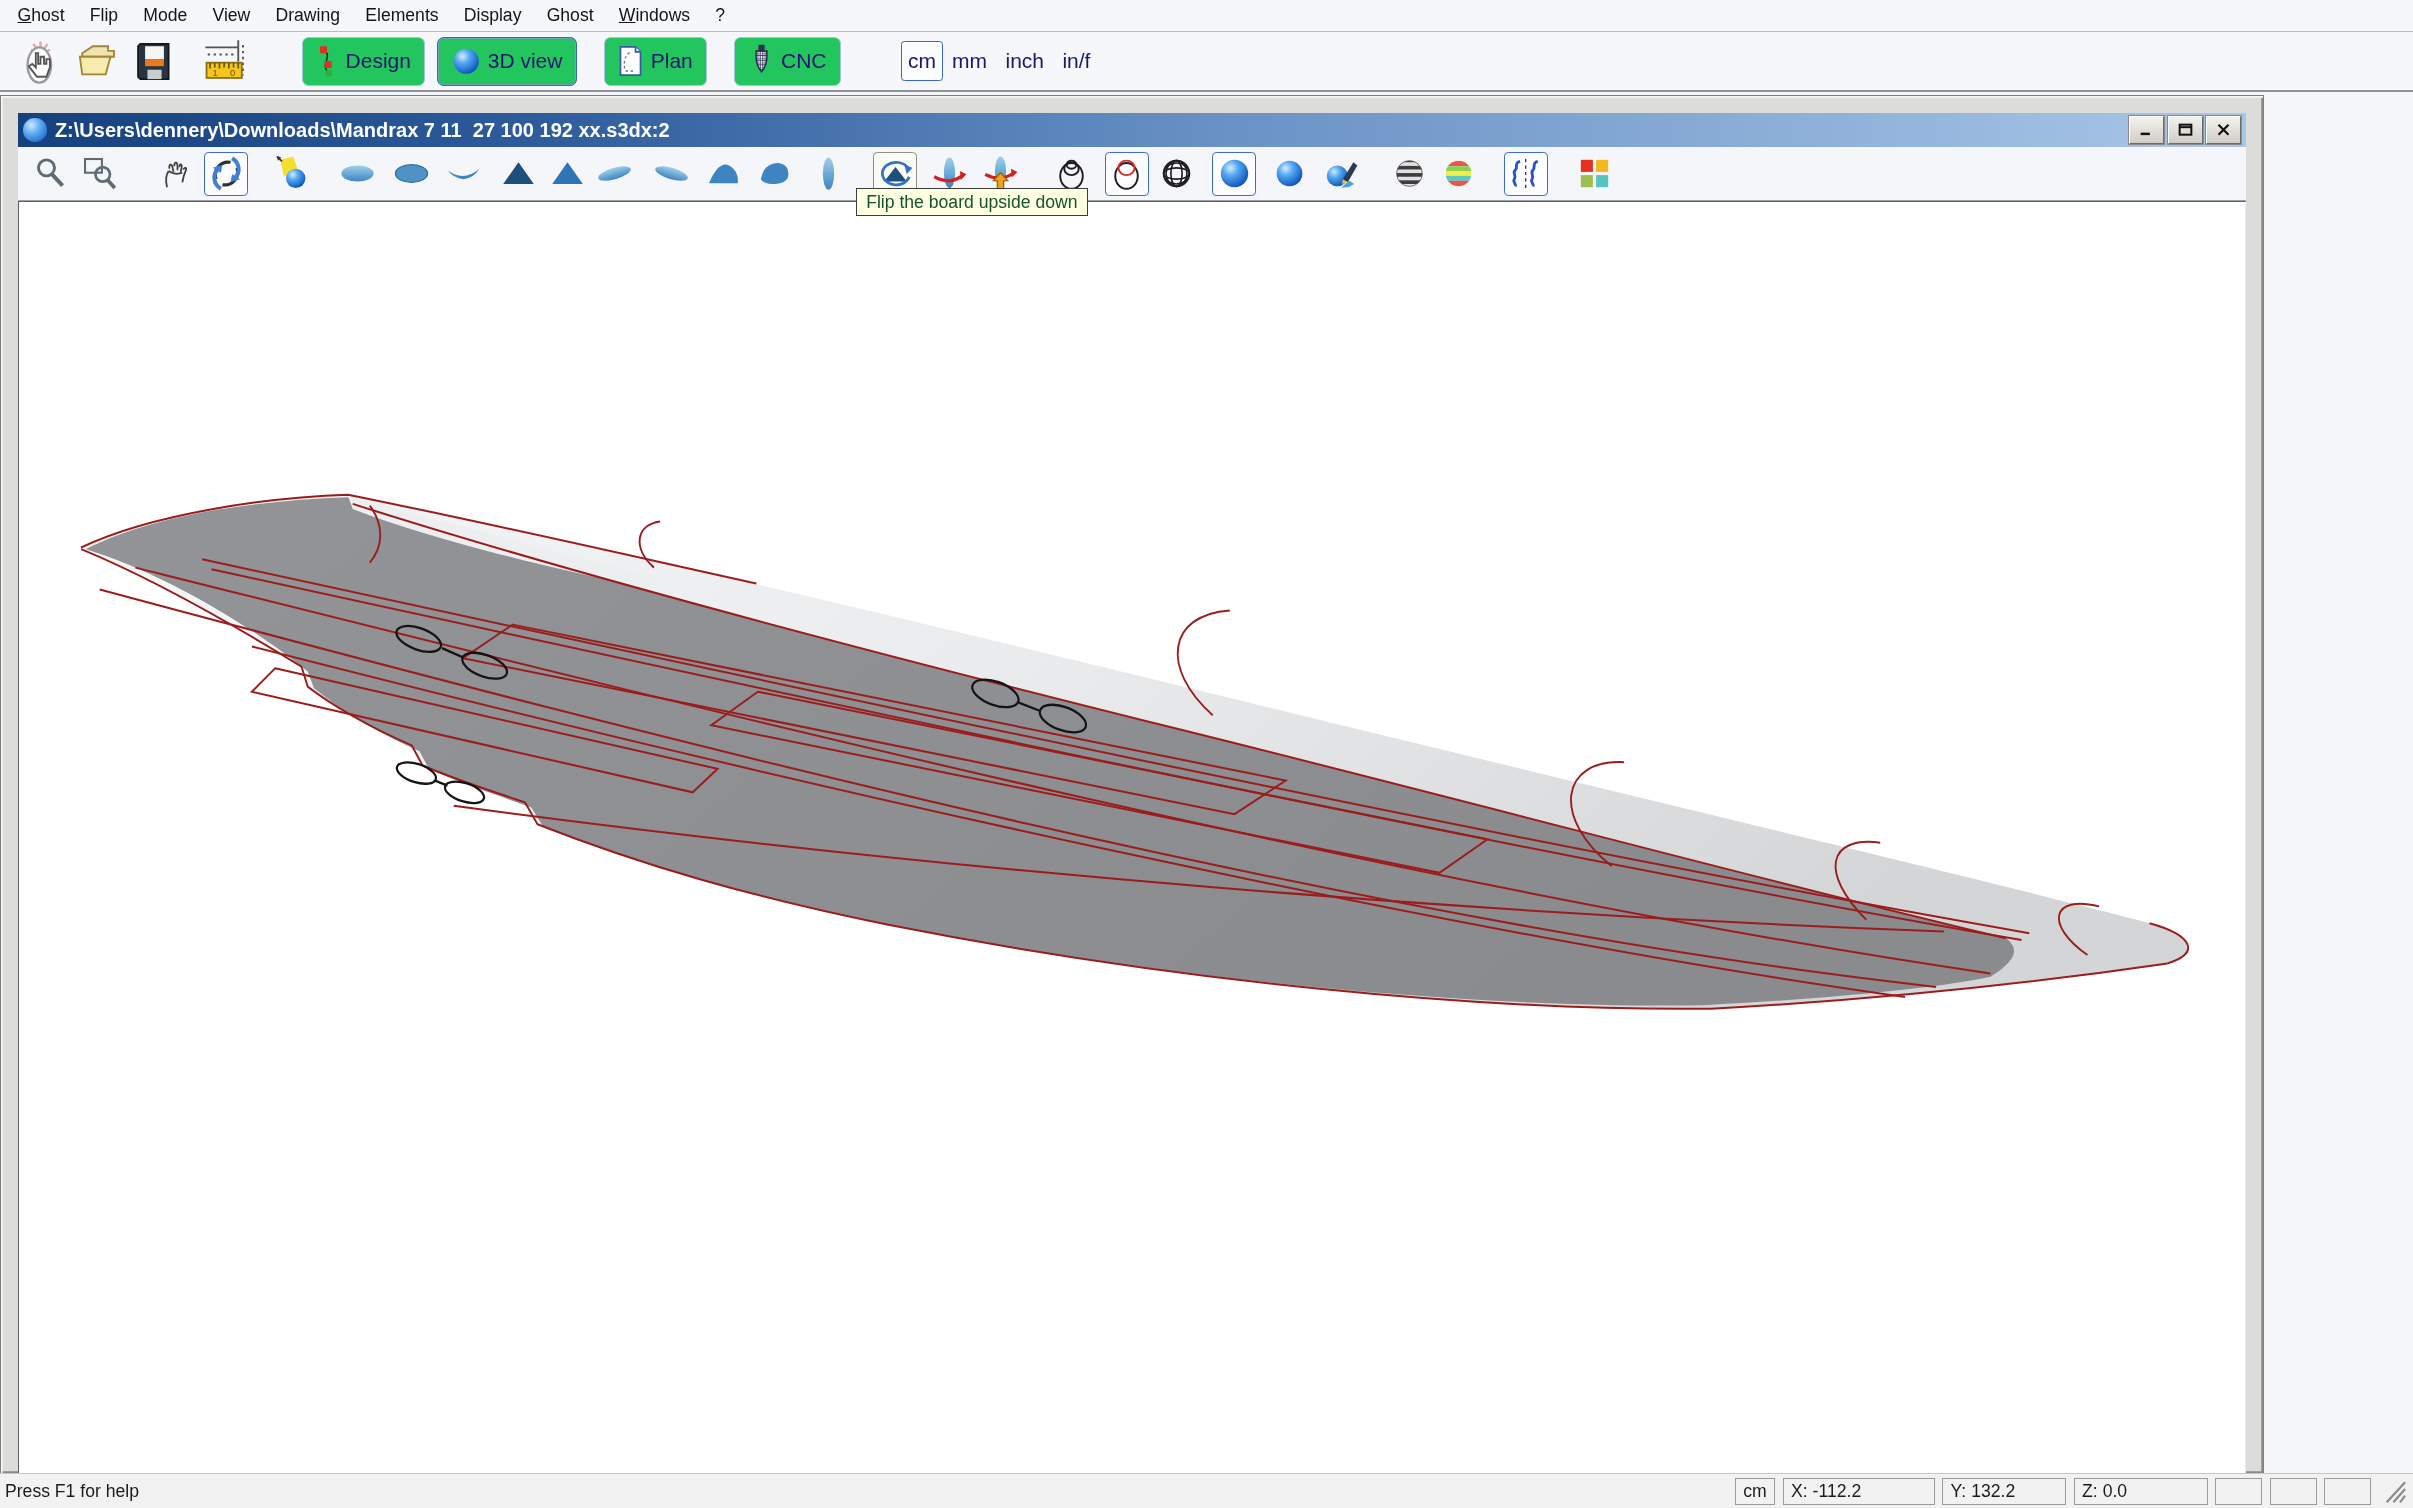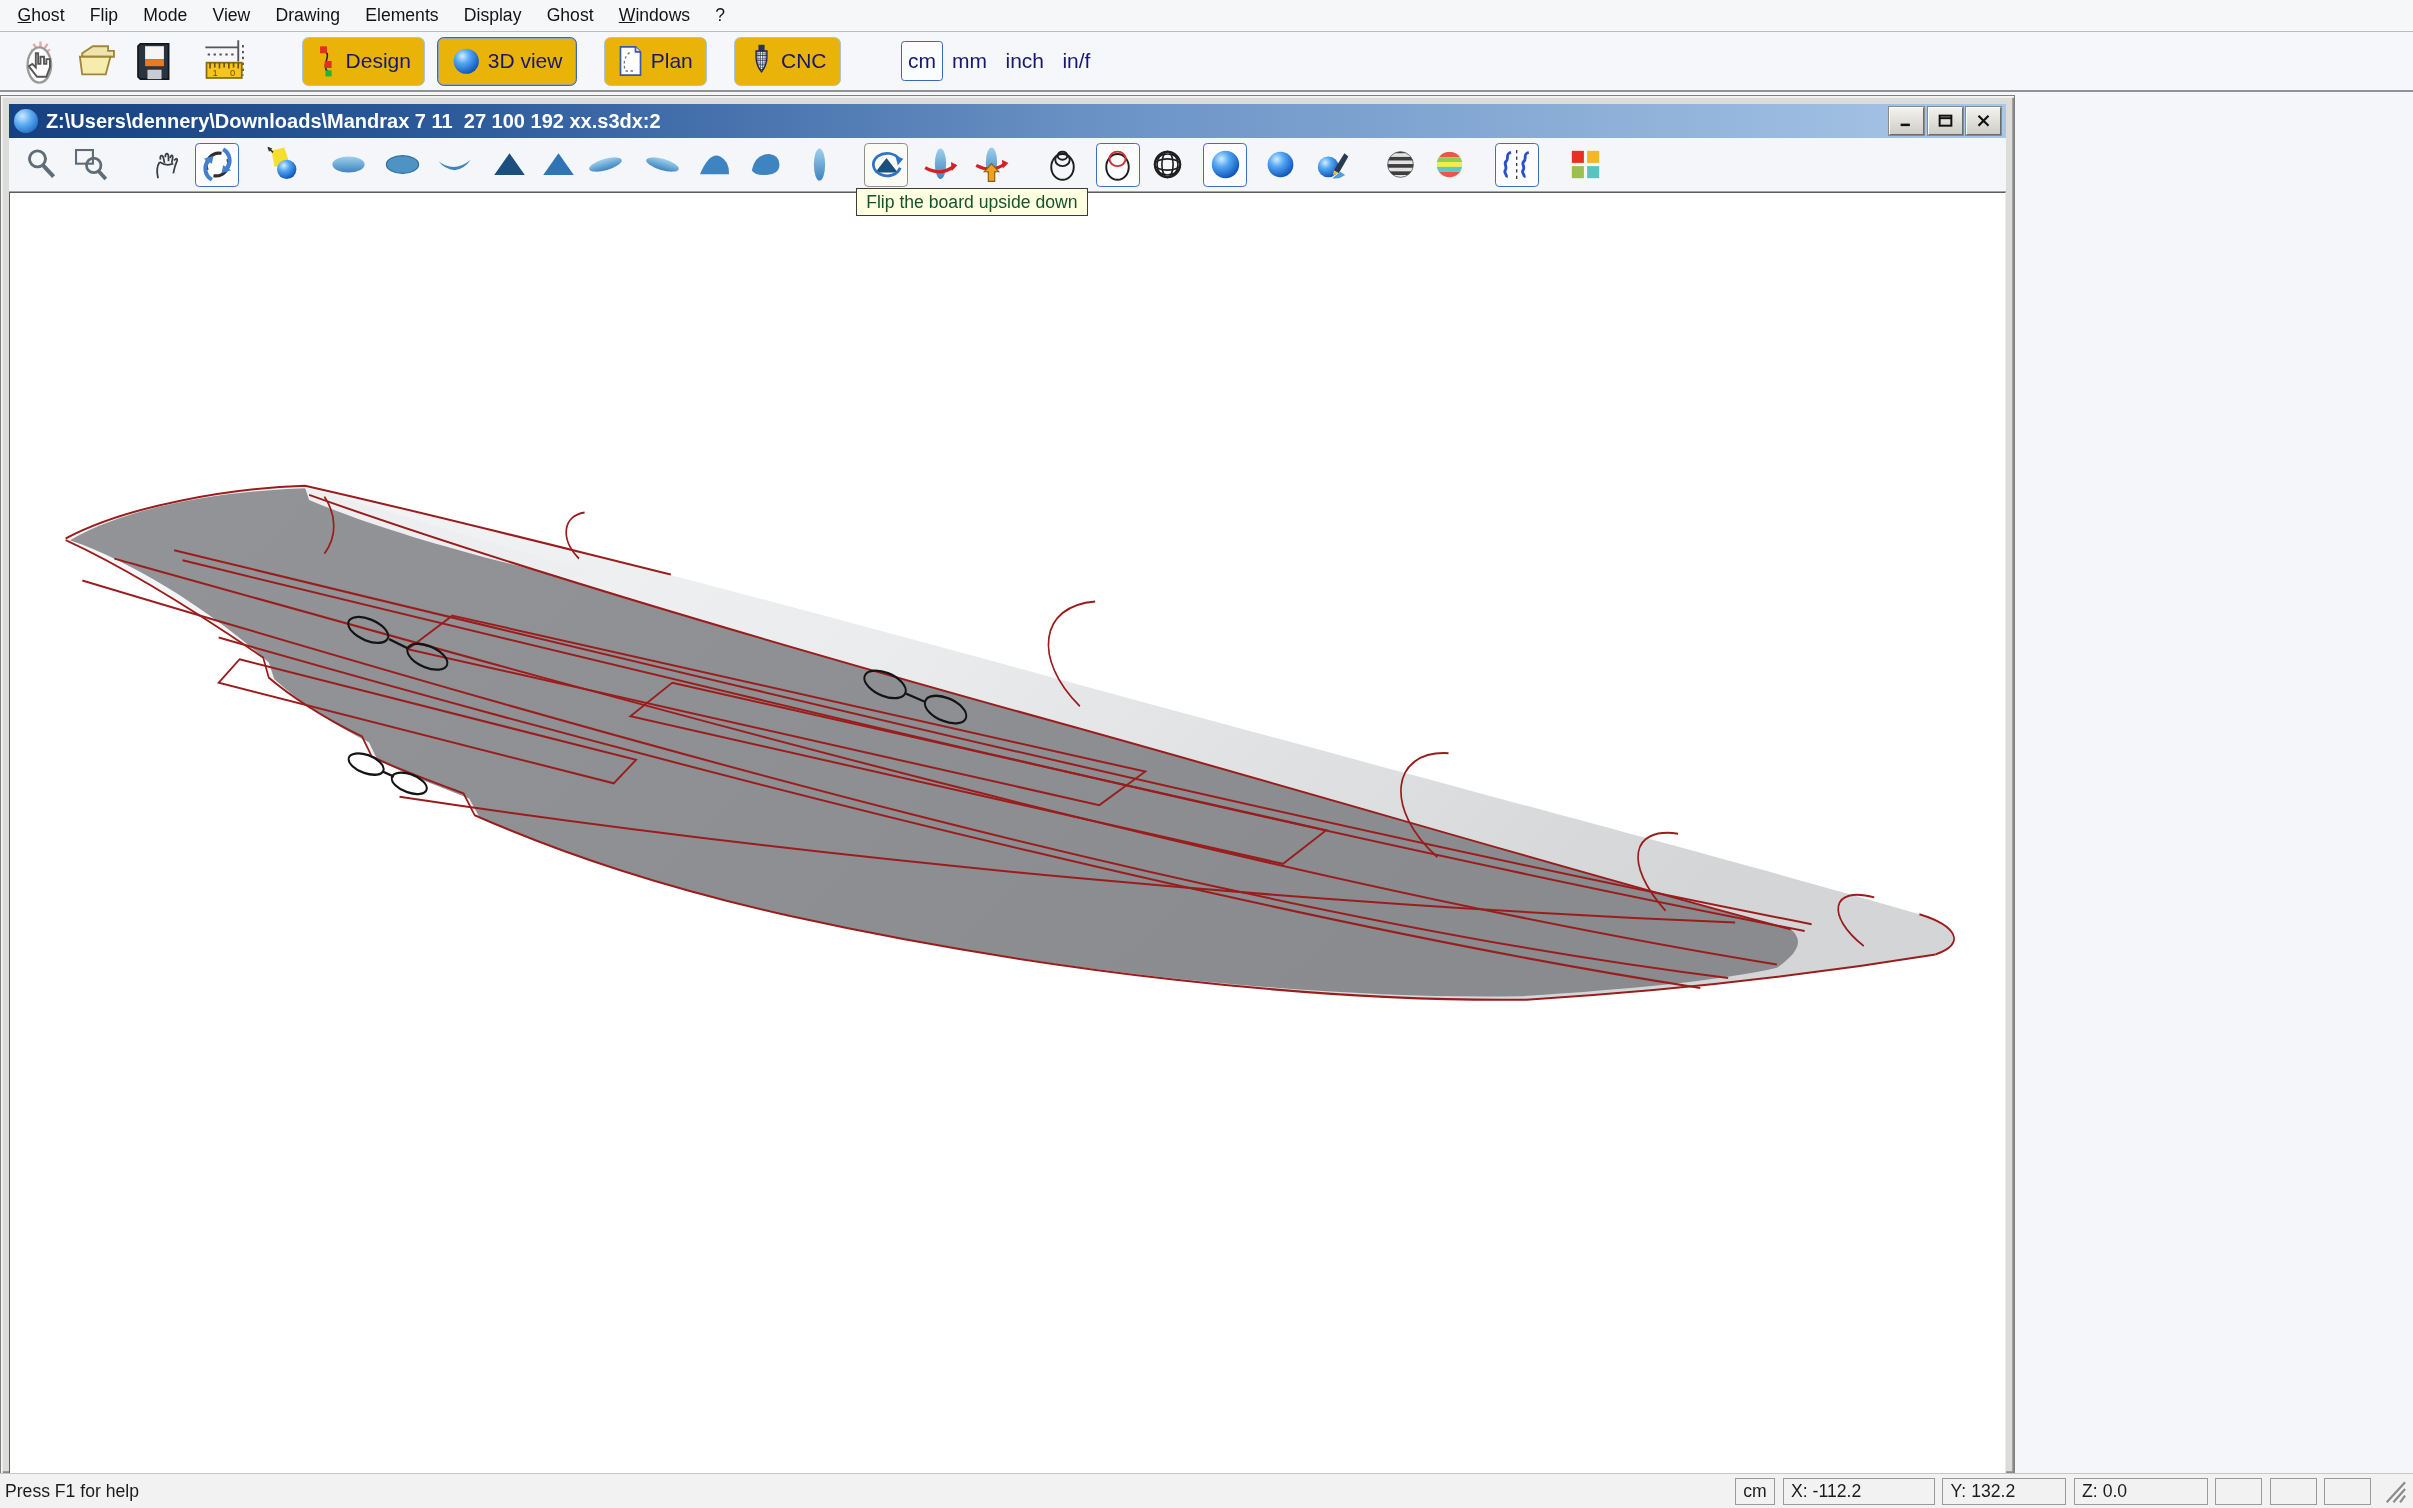--- a/index.html
+++ b/index.html
@@ -11,30 +11,30 @@
   #menubar { height:32px; display:flex; align-items:center; padding-left:5px;
     background:#f6f7f9; border-bottom:1.7px solid #b9bcc0; }
   .mi { padding:2.5px 12.6px; font-size:17.6px; color:#141414; cursor:default; }
   .mi.u1::first-letter { text-decoration:underline; }
 
   
   #toolbar1 { height:60px; display:flex; align-items:center; background:#f5f7fa;
     border-bottom:2.5px solid #8f9296; padding-left:6.7px; }
   .tb1icon { width:47px; height:47px; display:flex; align-items:center; justify-content:center; margin-left:10px; }
   .mode-btn { height:49px; display:flex; align-items:center; gap:7.5px; padding:0 13.4px;
-    margin-left:27px; border:1.7px solid #a9c1e2; border-radius:6.7px; background:#eab308;
+    margin-left:27px; border:1.7px solid #a9c1e2; border-radius:6.7px; background:#22c55e;
     color:#18186e; font-size:21px; }
   .mode-btn.sel { border:1.7px solid #3a66c2; box-shadow:inset 0 0 0 0.8px #7e9fd6;margin-left:12px; }
   .unit { font-size:21px; color:#18186e; padding:0 9.2px; }
   .unitbox { width:42px; height:40px; margin-left:60px; border:1.7px solid #3a66c2; border-radius:3.4px;
     display:flex; align-items:center; justify-content:center; font-size:21px; color:#18186e; background:#fbfcfe; }
 
   
-  #mdi { position:absolute; left:0; top:95px; width:2015px; height:1379px;
-    background:#dcdcda; padding:8px; border:0.8px solid #808080;
+  #mdi { position:absolute; left:0; top:95px; width:2264px; height:1379px;
+    background:#dcdcda; padding:17px; border:0.8px solid #808080;
     box-shadow:inset 1.7px 1.7px 0 #f4f4f2, inset -1.7px -1.7px 0 #8a8a88; }
   #titlebar { height:34px; display:flex; align-items:center; padding:0 5px;
     background:linear-gradient(to right,#16407e 0%,#2c5a9a 22%,#6b93c6 55%,#a9c7e7 100%); }
   #titlebar .sphere { width:23.5px; height:23.5px; border-radius:50%; flex:0 0 auto;
     background:radial-gradient(circle at 35% 30%, #cfe8ff 0%, #58aaf0 40%, #0a50b8 100%); }
   #wintitle { color:#fff; font-weight:bold; font-size:20px; margin-left:8.4px; white-space:pre; flex:1; }
   .winbtn { width:35px; height:28.5px; margin-left:3.4px; background:linear-gradient(#f4f2ee,#cfcdc6);
     border:1.7px solid; border-color:#fbfbf9 #6d6d68 #6d6d68 #fbfbf9; outline:0.8px solid #8a8a86;
     display:flex; align-items:center; justify-content:center; }
 

